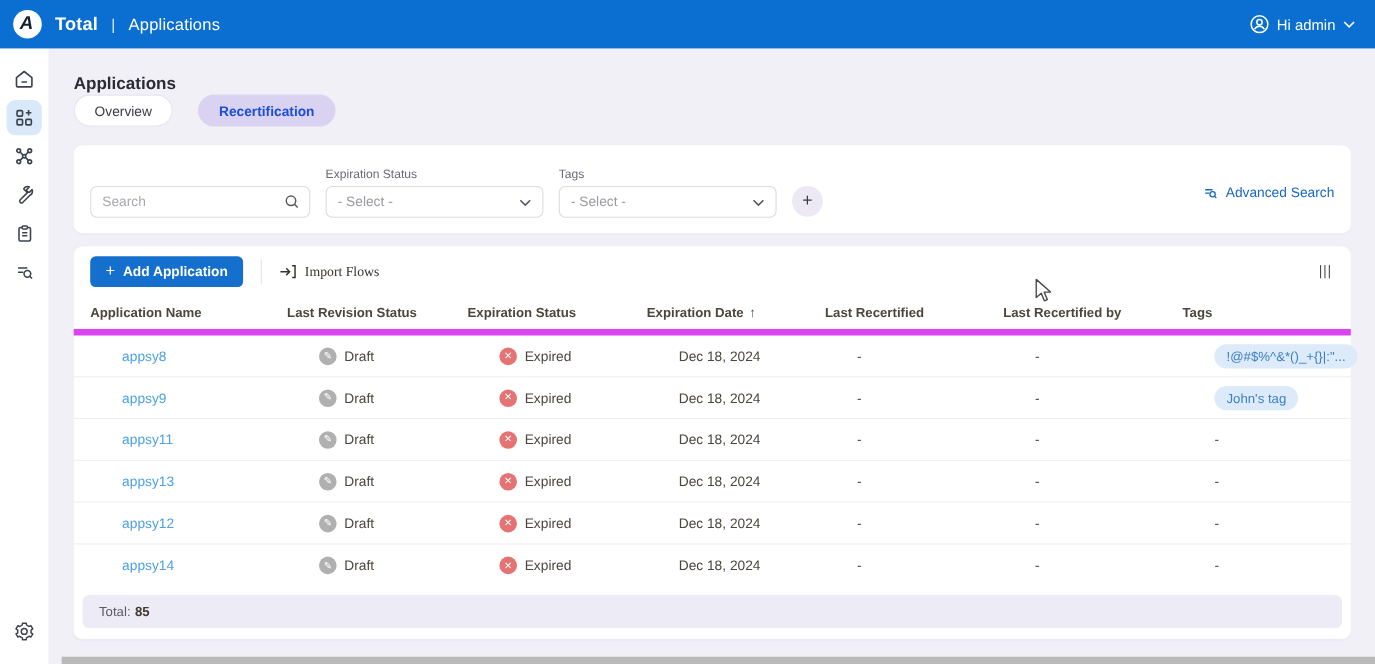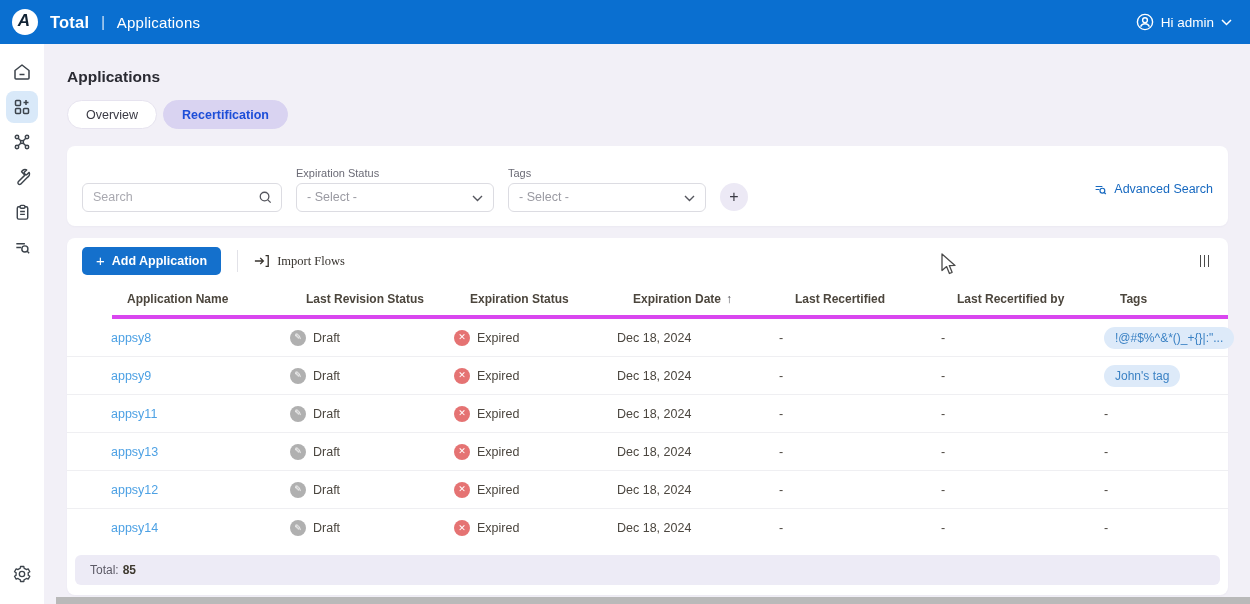--- a/index.html
+++ b/index.html
@@ -44,21 +44,21 @@
     margin-bottom:3px; cursor:pointer; color:#3c434b;
   }
   .side-item.active { background:#d9e9f9; }
   .side-item svg { display:block; }
   .side-bottom { margin-top:auto; margin-bottom:14px; }
 
   
   .main { position:absolute; top:44px; left:44px; right:0; bottom:0; padding:0 22px 0 23px; }
   .page-title { font-size:15.5px; font-weight:bold; color:#2b2b33; margin-top:24px; }
 
-  .tabs { display:flex; gap:6px; margin-top:14px; }
+  .tabs { display:flex; gap:23px; }
   .tab {
     height:29px; padding:0 18px; border-radius:15px;
     display:flex; align-items:center; font-size:12.5px; color:#3a3a44;
     background:#fff; border:1px solid #e6e3ef; cursor:pointer;
   }
   .tab.active { background:#d9d3f1; border-color:#d9d3f1; color:#1d4ed8;font-weight:bold; }
 
   
   .filter-card {
     margin-top:17px; background:#fff; border-radius:8px; height:80px;
@@ -110,21 +110,21 @@
     font-size:12.5px; color:#37332e; cursor:pointer; font-family:Liberation Serif, serif;
   }
   .cols-icon { margin-left:auto; display:flex; gap:2.5px; cursor:pointer; padding:4px; }
   .cols-icon i { width:1.5px; height:12px; background:#4a4a4a; display:block; }
 
   .grid-row {
     display:grid;
     grid-template-columns:179px 164px 163px 162px 162px 163px 1fr;
     padding:0 15px; align-items:center;
   }
-  .thead { height:36px; border-bottom:4px solid #d946ef;margin-left:45px; }
+  .thead { height:36px; border-bottom:6px solid #d946ef; }
   .thead .th { font-size:12px; font-weight:bold; color:#4c463d; display:flex; align-items:center; gap:5px; }
   .sort-arrow { color:#4f4f55; font-size:12px; }
   .trow { height:38px; border-bottom:1px solid #efeff2;padding-left:44px; }
   .trow:last-child { border-bottom:none; }
   .cell-link { color:#4da1e4; text-decoration:none; cursor:pointer; }
   .td { display:flex; align-items:center; gap:7px; }
   .st-icon {
     width:16px; height:16px; border-radius:50%; flex:0 0 16px;
     display:flex; align-items:center; justify-content:center;
     color:#fff; font-size:9px; line-height:1;

